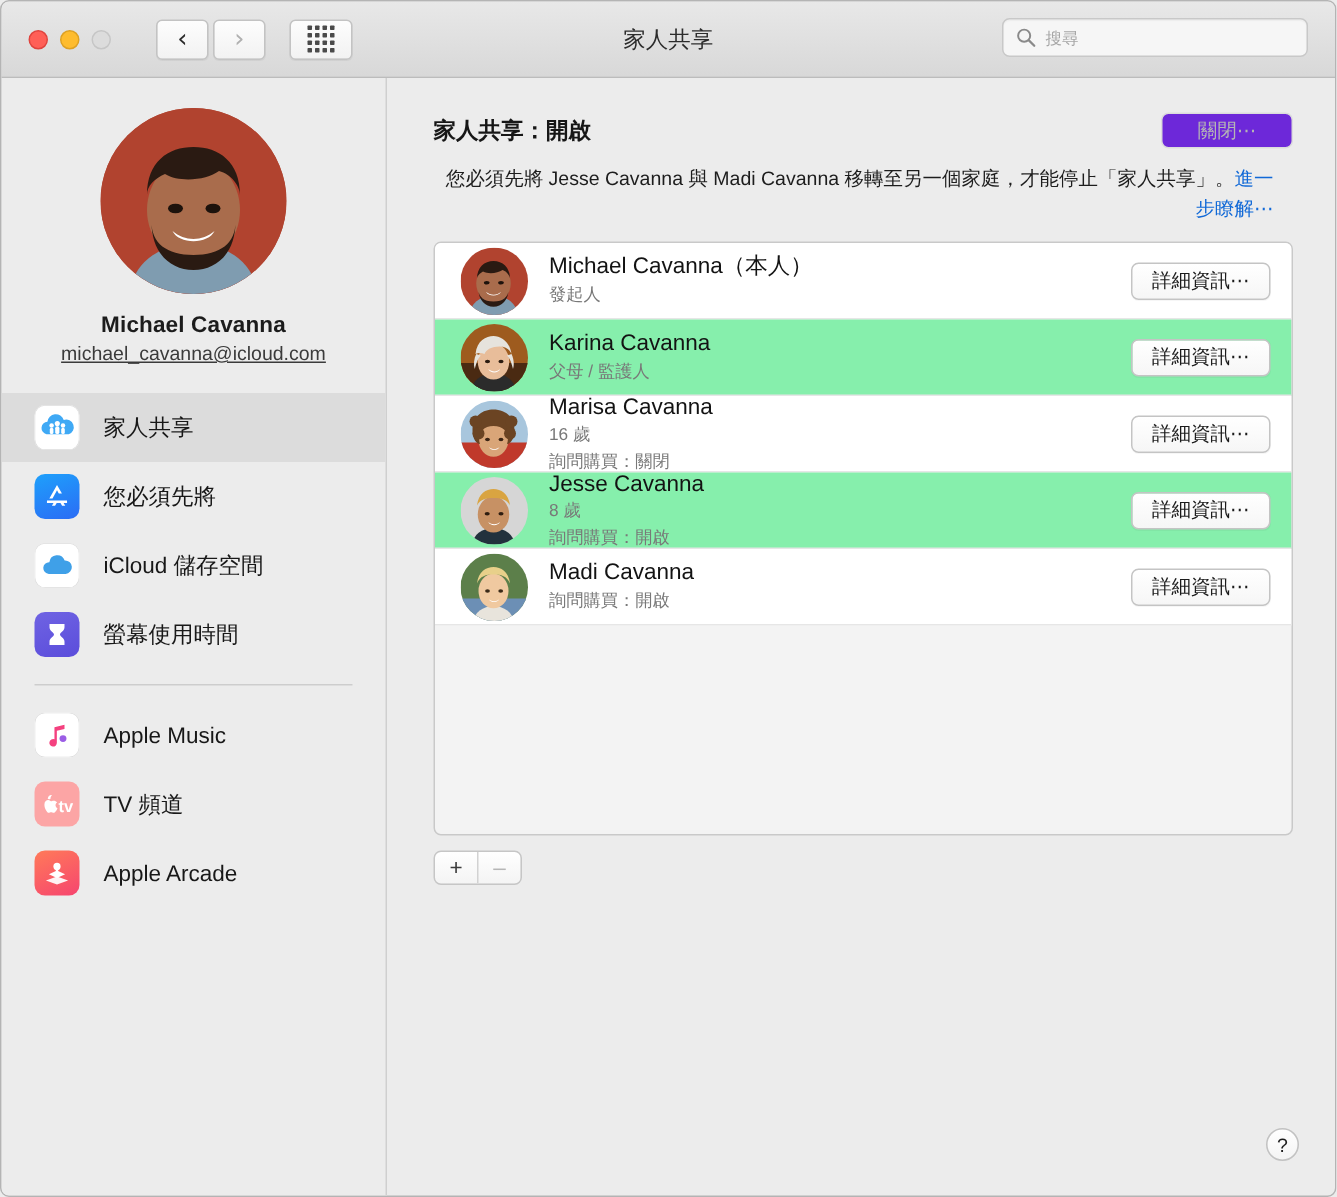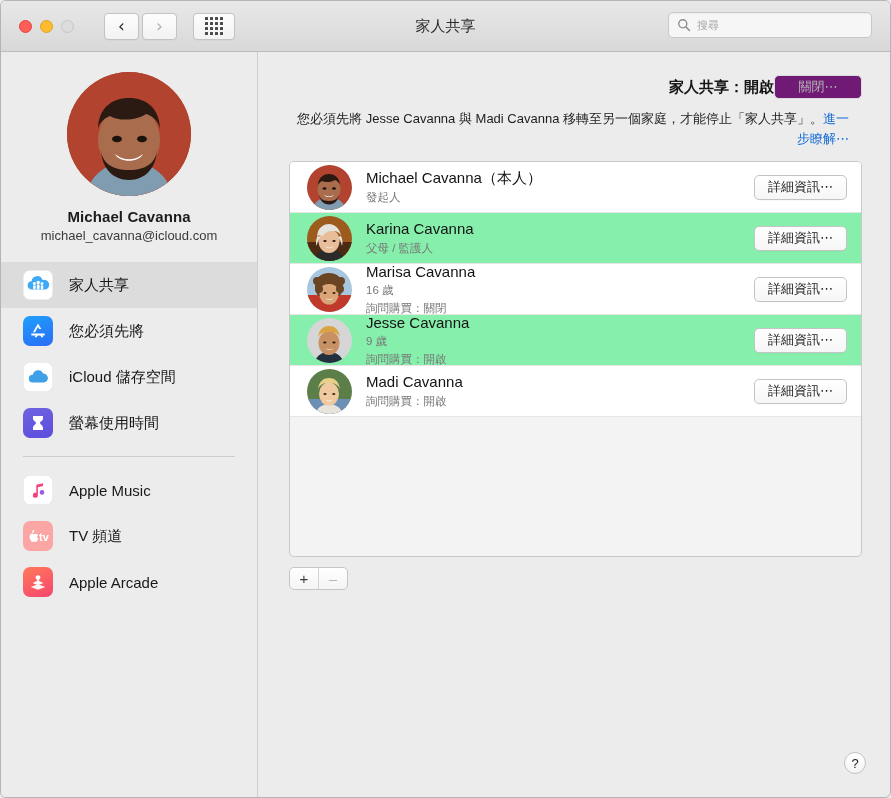--- a/index.html
+++ b/index.html
@@ -80,21 +80,21 @@
     display: flex; flex-direction: column;
     padding-top: 14px;
   }
   .profile { text-align: center; padding: 6px 10px 10px; }
   .avatar-lg {
     width: 124px; height: 124px; border-radius: 50%;
     margin: 0 auto 12px; position: relative; overflow: hidden;
     background: #b04a36;
   }
   .profile-name { font-size: 15px; font-weight: bold; color: #1c1c1c; letter-spacing: .1px; }
-  .profile-mail { font-size: 13px; color: #3b3b3b; margin-top: 3px; }
+  .profile-mail { font-size: 13px; color: #3b3b3b; margin-top: 3px; text-decoration: underline; }
 
   .side-list { margin-top: 9px; }
   .side-item {
     display: flex; align-items: center;
     height: 46px; padding-left: 22px; gap: 16px;
   }
   .side-item.selected { background: #dcdcdc; }
   .side-label { font-size: 15px; color: #181818; }
   .app-ico { width: 30px; height: 30px; flex: 0 0 30px; border-radius: 7px; position: relative; overflow: hidden; }
   .divider { height: 1px; background: #cdcdcd; margin: 10px 22px 10px 22px; }
@@ -104,26 +104,26 @@
   .ic-appstore { background: linear-gradient(160deg,#1ea0fb,#2b6cf5); display:flex;align-items:center;justify-content:center; }
   .ic-icloud { background: #ffffff; box-shadow: 0 0 0 0.5px #dcdcdc inset; display:flex;align-items:center;justify-content:center; }
   .ic-findmy { background: #cfcfcf; display:flex;align-items:center;justify-content:center; }
   .ic-screentime { background: linear-gradient(160deg,#6f63e3,#5b4ddb); display:flex;align-items:center;justify-content:center; }
   .ic-music { background: #ffffff; box-shadow: 0 0 0 0.5px #dcdcdc inset; display:flex;align-items:center;justify-content:center; }
   .ic-tv { background: #fca5a5; display:flex;align-items:center;justify-content:center; }
   .ic-arcade { background: linear-gradient(155deg,#ff7a59,#f6456f); display:flex;align-items:center;justify-content:center; }
 
   
   .content { flex: 1; position: relative; padding: 26px 28px 0 31px; }
-  .hdr-row { display: flex; align-items: flex-start; justify-content: flex-end; }
+  .hdr-row { display: flex; align-items: flex-start; justify-content: space-between; }
   .hdr-title { font-size: 15px; font-weight: bold; color: #161616; }
   .btn-off {
     min-width: 88px; height: 24px; padding: 0 11px;
     font-size: 13px; color: #b5b5b5;
-    background: #701a75; border: 1px solid #dcdcdc;
+    background: #6d28d9; border: 1px solid #dcdcdc;
     border-radius: 5px; display:flex; align-items:center; justify-content:center;
     margin-top: -3px;
   }
   .hdr-desc {
     margin-top: 10px; font-size: 13px; color: #1d1d1d;
     line-height: 1.55; max-width: 560px; text-align: right;
   }
   .link { color: #1169d7; }
 
   .list-box {
@@ -419,21 +419,21 @@
               <ellipse cx="22" cy="45" rx="14" ry="11" fill="#22313d"></ellipse>
               <ellipse cx="22" cy="25" rx="10.5" ry="12" fill="#c79164"></ellipse>
               <path d="M11 19c1-8 6-11 11-11s10 3 11 11c-2-4-6-5-11-5s-9 1-11 5z" fill="#d9a441"></path>
               <ellipse cx="17.8" cy="24.5" rx="1.7" ry="1.1" fill="#2e1d10"></ellipse>
               <ellipse cx="27" cy="24.5" rx="1.7" ry="1.1" fill="#2e1d10"></ellipse>
               <path d="M18.5 30c2.4 2 5.6 2 7.8 0-1.1 2.8-6.6 2.8-7.8 0z" fill="#fff"></path>
             </svg>
           </span>
           <span class="minfo">
             <span class="mname" style="display:block">Jesse Cavanna</span>
-            <span class="msub" style="display:block">9 歲</span>
+            <span class="msub" style="display:block">8 歲</span>
             <span class="msub" style="display:block">詢問購買：開啟</span>
           </span>
           <span class="btn-detail">詳細資訊⋯</span>
         </div>
 
         <div class="mrow">
           <span class="avatar-sm">
             <svg viewBox="0 0 45 45" width="45" height="45">
               <rect width="45" height="45" fill="#5c7f4a"></rect>
               <rect y="30" width="45" height="15" fill="#6c8fb5"></rect>

